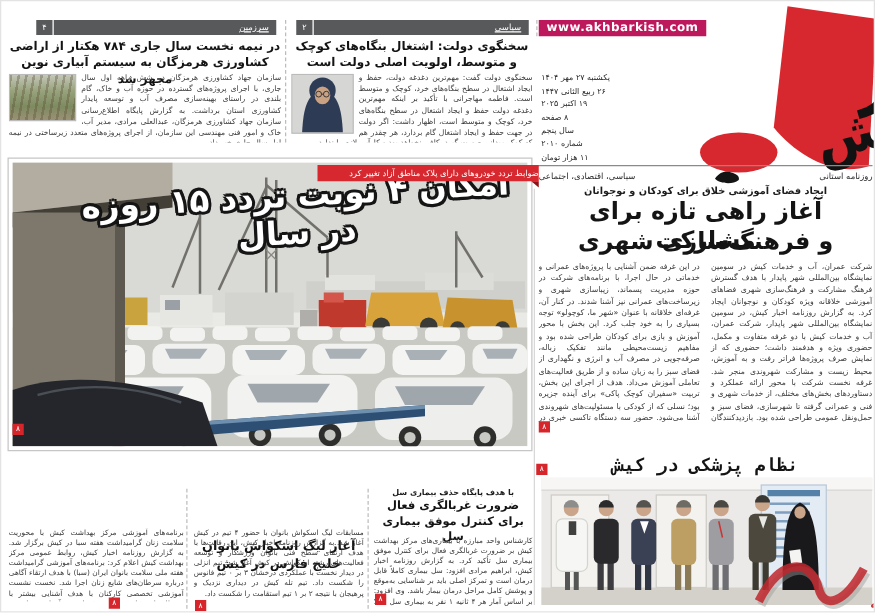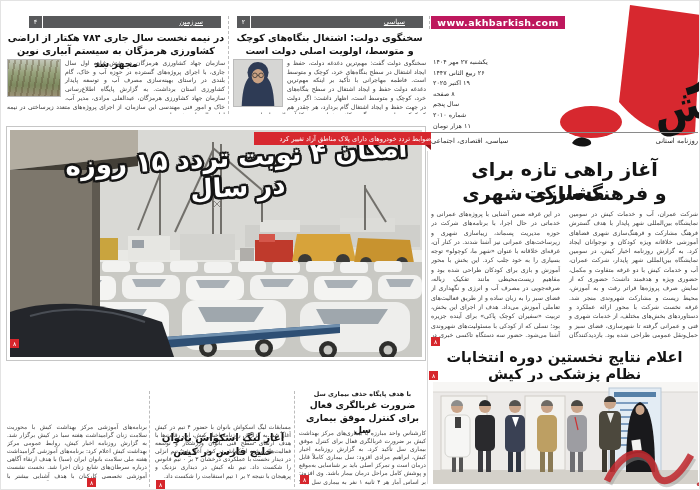--- a/index.html
+++ b/index.html
@@ -3,21 +3,21 @@
 <meta charset="utf-8">
 <style>
   html,body{margin:0;padding:0;background:#f2f2f2;}
   .page{position:relative;width:700px;height:490px;background:#fff;overflow:hidden;
         font-family:"DejaVu Sans",sans-serif;direction:rtl;border:1px solid #e3e3e3;box-sizing:border-box;}
   .abs{position:absolute;}
   
   .secbar{position:absolute;height:12px;background:#58595b;color:#fff;display:flex;align-items:center;direction:ltr;}
   .secbar .num{flex:0 0 13px;height:100%;display:flex;align-items:center;justify-content:center;
                font-size:6.5px;border-right:1px solid #fff;}
-  .secbar .label{margin-left:auto;font-size:6.8px;padding-right:18px;text-decoration:underline;}
+  .secbar .label{margin-left:auto;font-size:6.8px;padding-right:6px;text-decoration:underline;}
   
   .hl{position:absolute;font-weight:bold;color:#141414;text-align:center;direction:rtl;}
   .body-sm{position:absolute;direction:rtl;text-align:justify;color:#3a3a3a;overflow:hidden;}
   .pgref{position:absolute;width:9px;height:9px;background:#d6262c;color:#fff;font-size:6px;
          display:flex;align-items:center;justify-content:center;z-index:6;}
   .vline{position:absolute;width:0;border-left:1px solid #d8d8d8;}
   .vdash{position:absolute;width:0;border-left:1px dashed #bcbcbc;}
   .hline{position:absolute;height:0;border-top:1px solid #8a8a8a;}
   
   .urlbar{position:absolute;left:430px;top:15px;width:134px;height:13px;background:#be185d;color:#fff;
@@ -248,27 +248,27 @@
     </svg>
   </div>
   <div class="ribbon">
       <span>ضوابط تردد خودروهای دارای پلاک مناطق آزاد تغییر کرد</span>
     </div>
   <div class="photohl">امکان ۴ نوبت تردد ۱۵ روزه در سال</div>
   <div class="pgref" style="left:9px;top:338px;">۸</div>
 
   <div class="vline" style="left:426px;top:150px;height:333px;"></div>
 
+  <div class="kicker" style="left:430px;top:147px;width:267px;font-size:7.8px;">ایجاد فضای آموزشی خلاق برای کودکان و نوجوانان</div>
   <div class="hl" style="left:430px;top:157px;width:267px;font-size:19px;line-height:23px;">آغاز راهی تازه برای مشارکت</div>
   <div class="hl" style="left:430px;top:181px;width:267px;font-size:19px;line-height:23px;">و فرهنگ‌سازی شهری</div>
   <div class="maincols">شرکت عمران، آب و خدمات کیش در سومین نمایشگاه بین‌المللی شهر پایدار با هدف گسترش فرهنگ مشارکت و فرهنگ‌سازی شهری فضاهای آموزشی خلاقانه ویژه کودکان و نوجوانان ایجاد کرد. به گزارش روزنامه اخبار کیش، در سومین نمایشگاه بین‌المللی شهر پایدار، شرکت عمران، آب و خدمات کیش با دو غرفه متفاوت و مکمل، حضوری ویژه و هدفمند داشت؛ حضوری که از نمایش صرف پروژه‌ها فراتر رفت و به آموزش، محیط زیست و مشارکت شهروندی منجر شد. غرفه نخست شرکت با محور ارائه عملکرد و دستاوردهای بخش‌های مختلف، از خدمات شهری و فنی و عمرانی گرفته تا شهرسازی، فضای سبز و حمل‌ونقل عمومی طراحی شده بود. بازدیدکنندگان در این غرفه ضمن آشنایی با پروژه‌های عمرانی و خدماتی در حال اجرا، با برنامه‌های شرکت در حوزه مدیریت پسماند، زیباسازی شهری و زیرساخت‌های عمرانی نیز آشنا شدند. در کنار آن، غرفه‌ای خلاقانه با عنوان «شهر ما، کوچولو» توجه بسیاری را به خود جلب کرد. این بخش با محور آموزش و بازی برای کودکان طراحی شده بود و مفاهیم زیست‌محیطی مانند تفکیک زباله، صرفه‌جویی در مصرف آب و انرژی و نگهداری از فضای سبز را به زبان ساده و از طریق فعالیت‌های تعاملی آموزش می‌داد. هدف از اجرای این بخش، تربیت «سفیران کوچک پاکی» برای آینده جزیره بود؛ نسلی که از کودکی با مسئولیت‌های شهروندی آشنا می‌شود. حضور سه دستگاه تاکسی خبری در غرفه شرکت عمران نیز از نکات شاخص نمایشگاه بود.</div>
   <div class="pgref" style="left:430px;top:336px;">۸</div>
 
-  <div class="hl" style="left:430px;top:348px;width:267px;font-size:14.5px;line-height:17px;">اعلام نتایج نخستین دوره انتخابات</div>
-  <div class="hl" style="left:430px;top:365px;width:267px;font-size:14.5px;line-height:17px;">نظام پزشکی در کیش</div>
+  <div class="hl" style="left:430px;top:365px;width:267px;font-size:14.5px;line-height:17px;font-family:Liberation Mono, monospace;">نظام پزشکی در کیش</div>
   <div class="pgref" style="left:428px;top:370px;">۸</div>
 
   <svg class="abs" style="left:432px;top:381px;width:265px;height:102px;" viewBox="0 0 265 102">
     <rect width="265" height="102" fill="#eceae8"></rect>
     <rect width="265" height="10" fill="#f7f6f4"></rect>
       <line x1="0" y1="10" x2="265" y2="10" stroke="#d8d6d2"></line>
     <rect x="8" y="14" width="46" height="74" fill="#f3f2ef" stroke="#cfccc6"></rect>
     <rect x="92" y="14" width="40" height="74" fill="#f3f2ef" stroke="#cfccc6"></rect>
     <rect x="176" y="6" width="52" height="88" fill="#e3ecf4" stroke="#b9c8d6"></rect>
     <rect x="181" y="10" width="42" height="5" fill="#5580a8"></rect>

